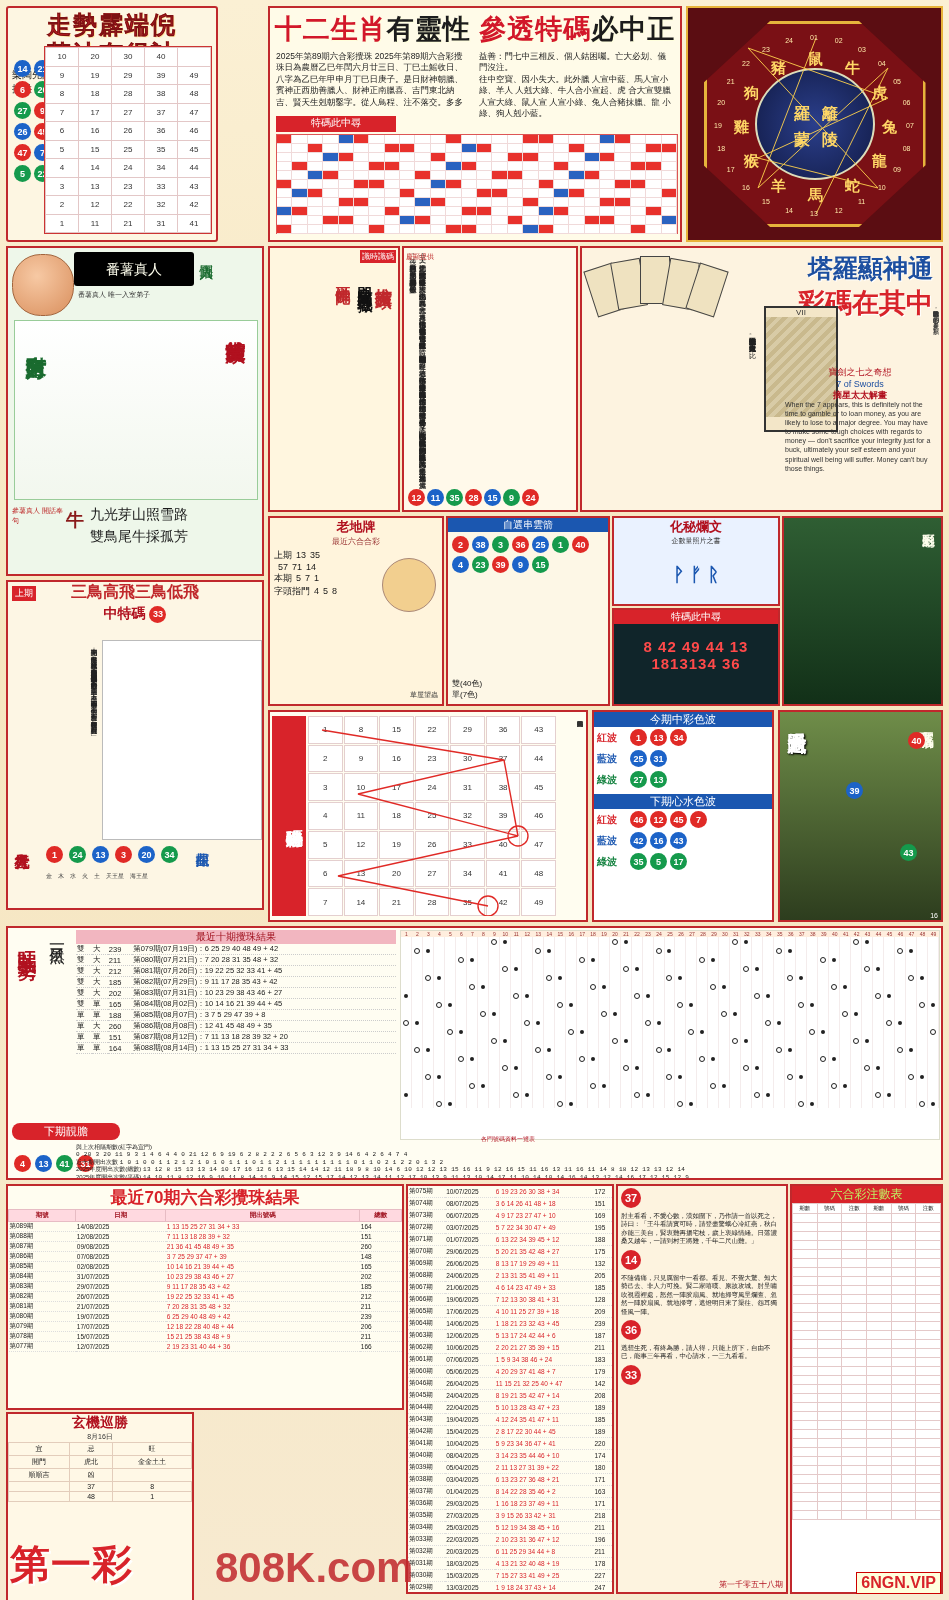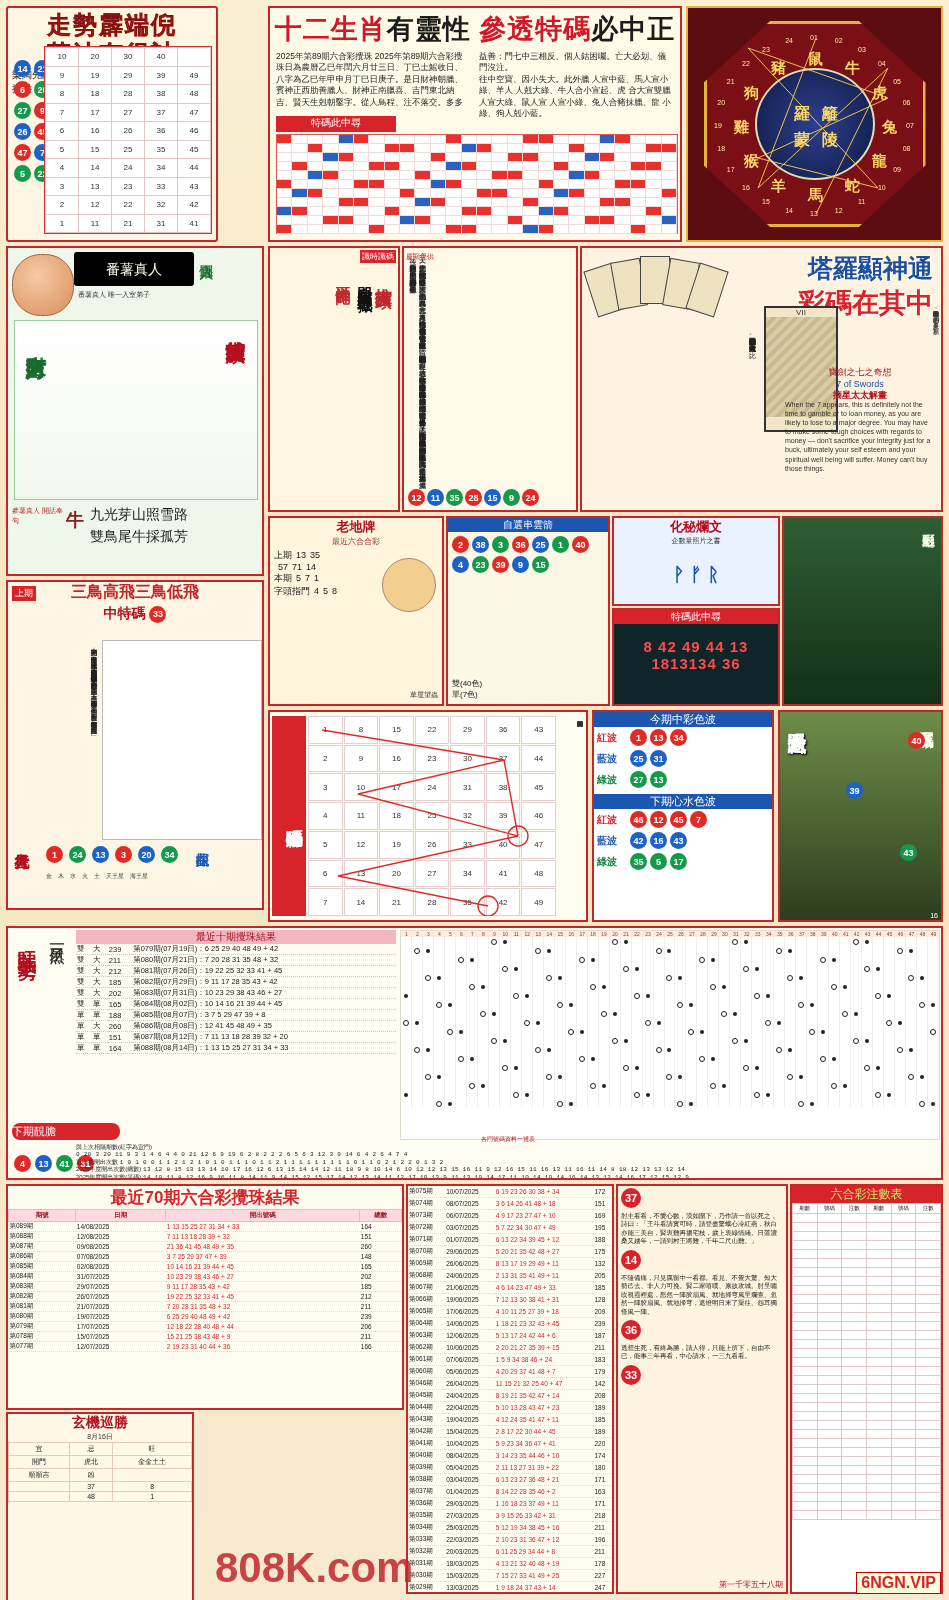--- a/index.html
+++ b/index.html
@@ -176,21 +176,21 @@
 
   
   #trend { left:6px; top:926px; width:937px; height:254px; background:#fffdf2;
       border:2px solid #c0282c; }
   #trend .left { position:absolute; left:2px; top:2px; width:64px; height:248px; }
   #trend .left .big { font-size:19px; color:#b1111f; font-weight:bold; writing-mode:vertical-rl;
       position:absolute; left:4px; top:6px; letter-spacing:3px;}
   #trend .left .big2 { font-size:16px; color:#1a1a1a; writing-mode:vertical-rl;
       position:absolute; left:36px; top:6px; }
   #trend .btn { position:absolute; left:4px; bottom:38px; width:108px; height:17px;
-      background:#d8232a; color:#fff; font-size:11px; line-height:17px;
+      background:#d8232a; color:#fff; text-align:center; font-size:11px; line-height:17px;
       border-radius:8px; }
   #trend .mini { position:absolute; left:6px; bottom:6px; display:flex; gap:4px; }
   #trend .res { position:absolute; left:68px; top:2px; width:320px; height:210px;
       font-size:7.5px; }
   #trend .res .hd { background:#f2b6c0; color:#a0121f; text-align:center; font-size:10px; }
   #trend .res table { border-collapse:collapse; width:100%; }
   #trend .res td { border-bottom:1px dotted #ccc; padding:0 1px; white-space:nowrap; }
   #trend .dots { position:absolute; left:392px; top:2px; width:540px; height:210px;
       background:#fff; border:1px solid #ddc; }
   #trend .dots .hdr { display:grid; grid-template-columns:repeat(49,1fr); background:#ffeede;
@@ -2754,17 +2754,18 @@
             <td>&nbsp;</td>
             <td>&nbsp;</td>
             <td>&nbsp;</td>
             <td>&nbsp;</td>
           </tr>
         </tbody>
     </table>
   </div>
 
   <div id="wm">
+    <div class="t1">第一彩</div>
     <div class="t2">808K.com</div>
     <div class="t3">6NGN.VIP</div>
   </div>
 
 </div>
 
 </body></html>

